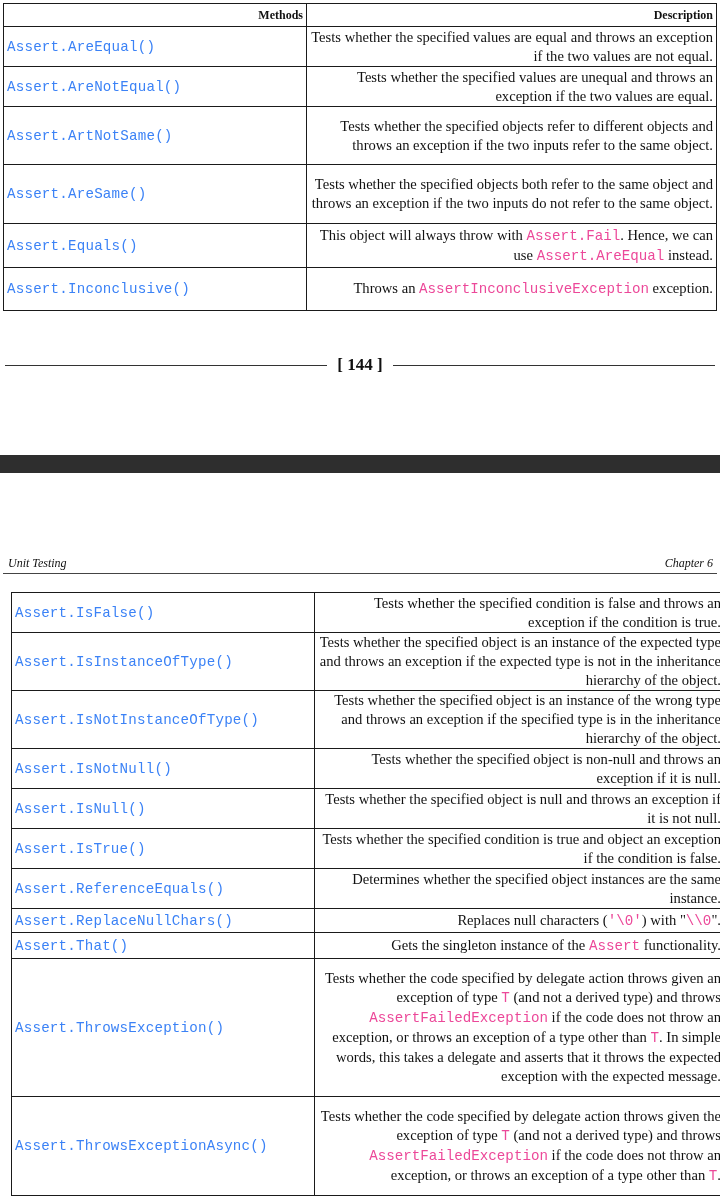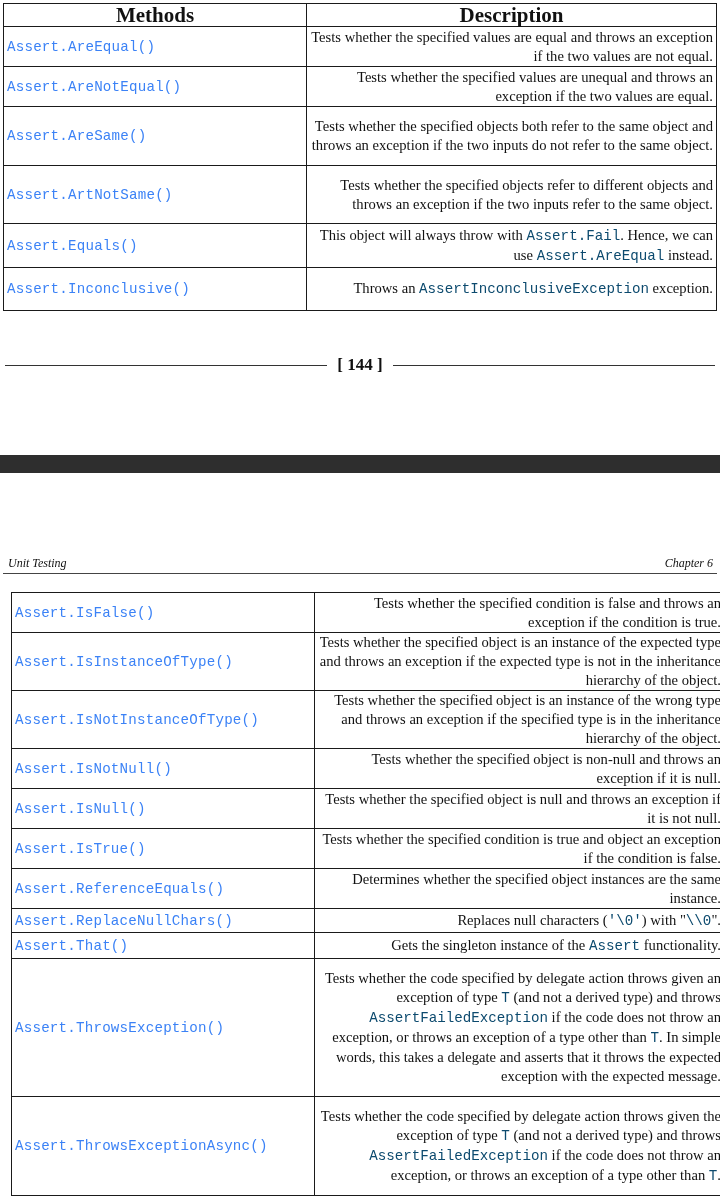--- a/index.html
+++ b/index.html
@@ -2,24 +2,24 @@
 <html><head>
 <meta charset="utf-8">
 <style>
   html, body { margin: 0; padding: 0; background: #ffffff; }
   body { width: 720px; height: 1198px; position: relative; overflow: hidden; font-family: "Liberation Serif", "DejaVu Serif", serif; color: #111; }
   .page { position: absolute; left: 0; width: 720px; }
   table.methods { position: absolute; left: 3px; width: 713px; border-collapse: collapse; table-layout: fixed; }
   table.methods td, table.methods th { border: 1.5px solid #1a1a1a; vertical-align: middle; padding: 0 3px; }
   table.methods col.c1 { width: 303px; }
   table.methods col.c2 { width: 410px; }
-  table.methods th { text-align: center; font-family: "Liberation Serif", "DejaVu Serif", serif; font-weight: bold; font-size: 21px; height: 21px; line-height: 19px; margin-left: 12px; }
+  table.methods th { text-align: right; font-family: "Liberation Serif", "DejaVu Serif", serif; font-weight: bold; font-size: 12px; height: 21px; line-height: 19px; margin-left: 12px; }
   td.method { font-family: "Liberation Mono", "DejaVu Sans Mono", monospace; font-size: 14.2px; color: #3b82f6; letter-spacing: 0.2px; }
   td.desc { font-family: "Liberation Serif", "DejaVu Serif", serif; font-size: 14.6px; line-height: 19px; padding-top: 1px; padding-bottom: 1px; text-align: right; }
-  td.desc code { font-family: "Liberation Mono", "DejaVu Sans Mono", monospace; font-size: 14.2px; color: #0c4a6e; }
+  td.desc code { font-family: "Liberation Mono", "DejaVu Sans Mono", monospace; font-size: 14.2px; color: #ec4899; }
   .footer { position: absolute; top: 354px; left: 5px; width: 710px; height: 22px; display: flex; align-items: center; }
   .footer .rule { flex: 1; height: 0; border-top: 1px solid #333; }
   .footer .pageno { font-family: "Liberation Serif", "DejaVu Serif", serif; font-weight: bold; font-size: 17px; padding: 0 10px; }
   .band { position: absolute; top: 455px; left: 0; width: 720px; height: 18px; background: #2e2e2e; }
   .running-header { position: absolute; top: 549px; left: 8px; width: 705px; height: 22px; display: flex; justify-content: space-between; align-items: flex-end; font-style: italic; font-size: 12px; font-family: "Liberation Serif", "DejaVu Serif", serif; }
   .header-rule { position: absolute; top: 573px; left: 3px; width: 714px; height: 0; border-top: 1.5px solid #444; }
 </style>
 </head>
 <body>
 
@@ -37,27 +37,27 @@
     </thead>
     <tbody id="t1-body">
         <tr style="height: 40px;">
           <td class="method">Assert.AreEqual()</td>
           <td class="desc"><span>Tests whether the specified values are equal and throws an exception if the two values are not equal.</span></td>
         </tr>
         <tr style="height: 40px;">
           <td class="method">Assert.AreNotEqual()</td>
           <td class="desc"><span>Tests whether the specified values are unequal and throws an exception if the two values are equal.</span></td>
         </tr>
+        <tr style="height: 58px;">
+          <td class="method">Assert.ArtNotSame()</td>
+          <td class="desc"><span>Tests whether the specified objects refer to different objects and throws an exception if the two inputs refer to the same object.</span></td>
+        </tr>
         <tr style="height: 59px;">
           <td class="method">Assert.AreSame()</td>
           <td class="desc"><span>Tests whether the specified objects both refer to the same object and throws an exception if the two inputs do not refer to the same object.</span></td>
-        </tr>
-        <tr style="height: 58px;">
-          <td class="method">Assert.ArtNotSame()</td>
-          <td class="desc"><span>Tests whether the specified objects refer to different objects and throws an exception if the two inputs refer to the same object.</span></td>
         </tr>
         <tr style="height: 44px;">
           <td class="method">Assert.Equals()</td>
           <td class="desc"><span>This object will always throw with </span><code>Assert.Fail</code><span>. Hence, we can use </span><code>Assert.AreEqual</code><span> instead.</span></td>
         </tr>
         <tr style="height: 43px;">
           <td class="method">Assert.Inconclusive()</td>
           <td class="desc"><span>Throws an </span><code>AssertInconclusiveException</code><span> exception.</span></td>
         </tr>
       </tbody>

